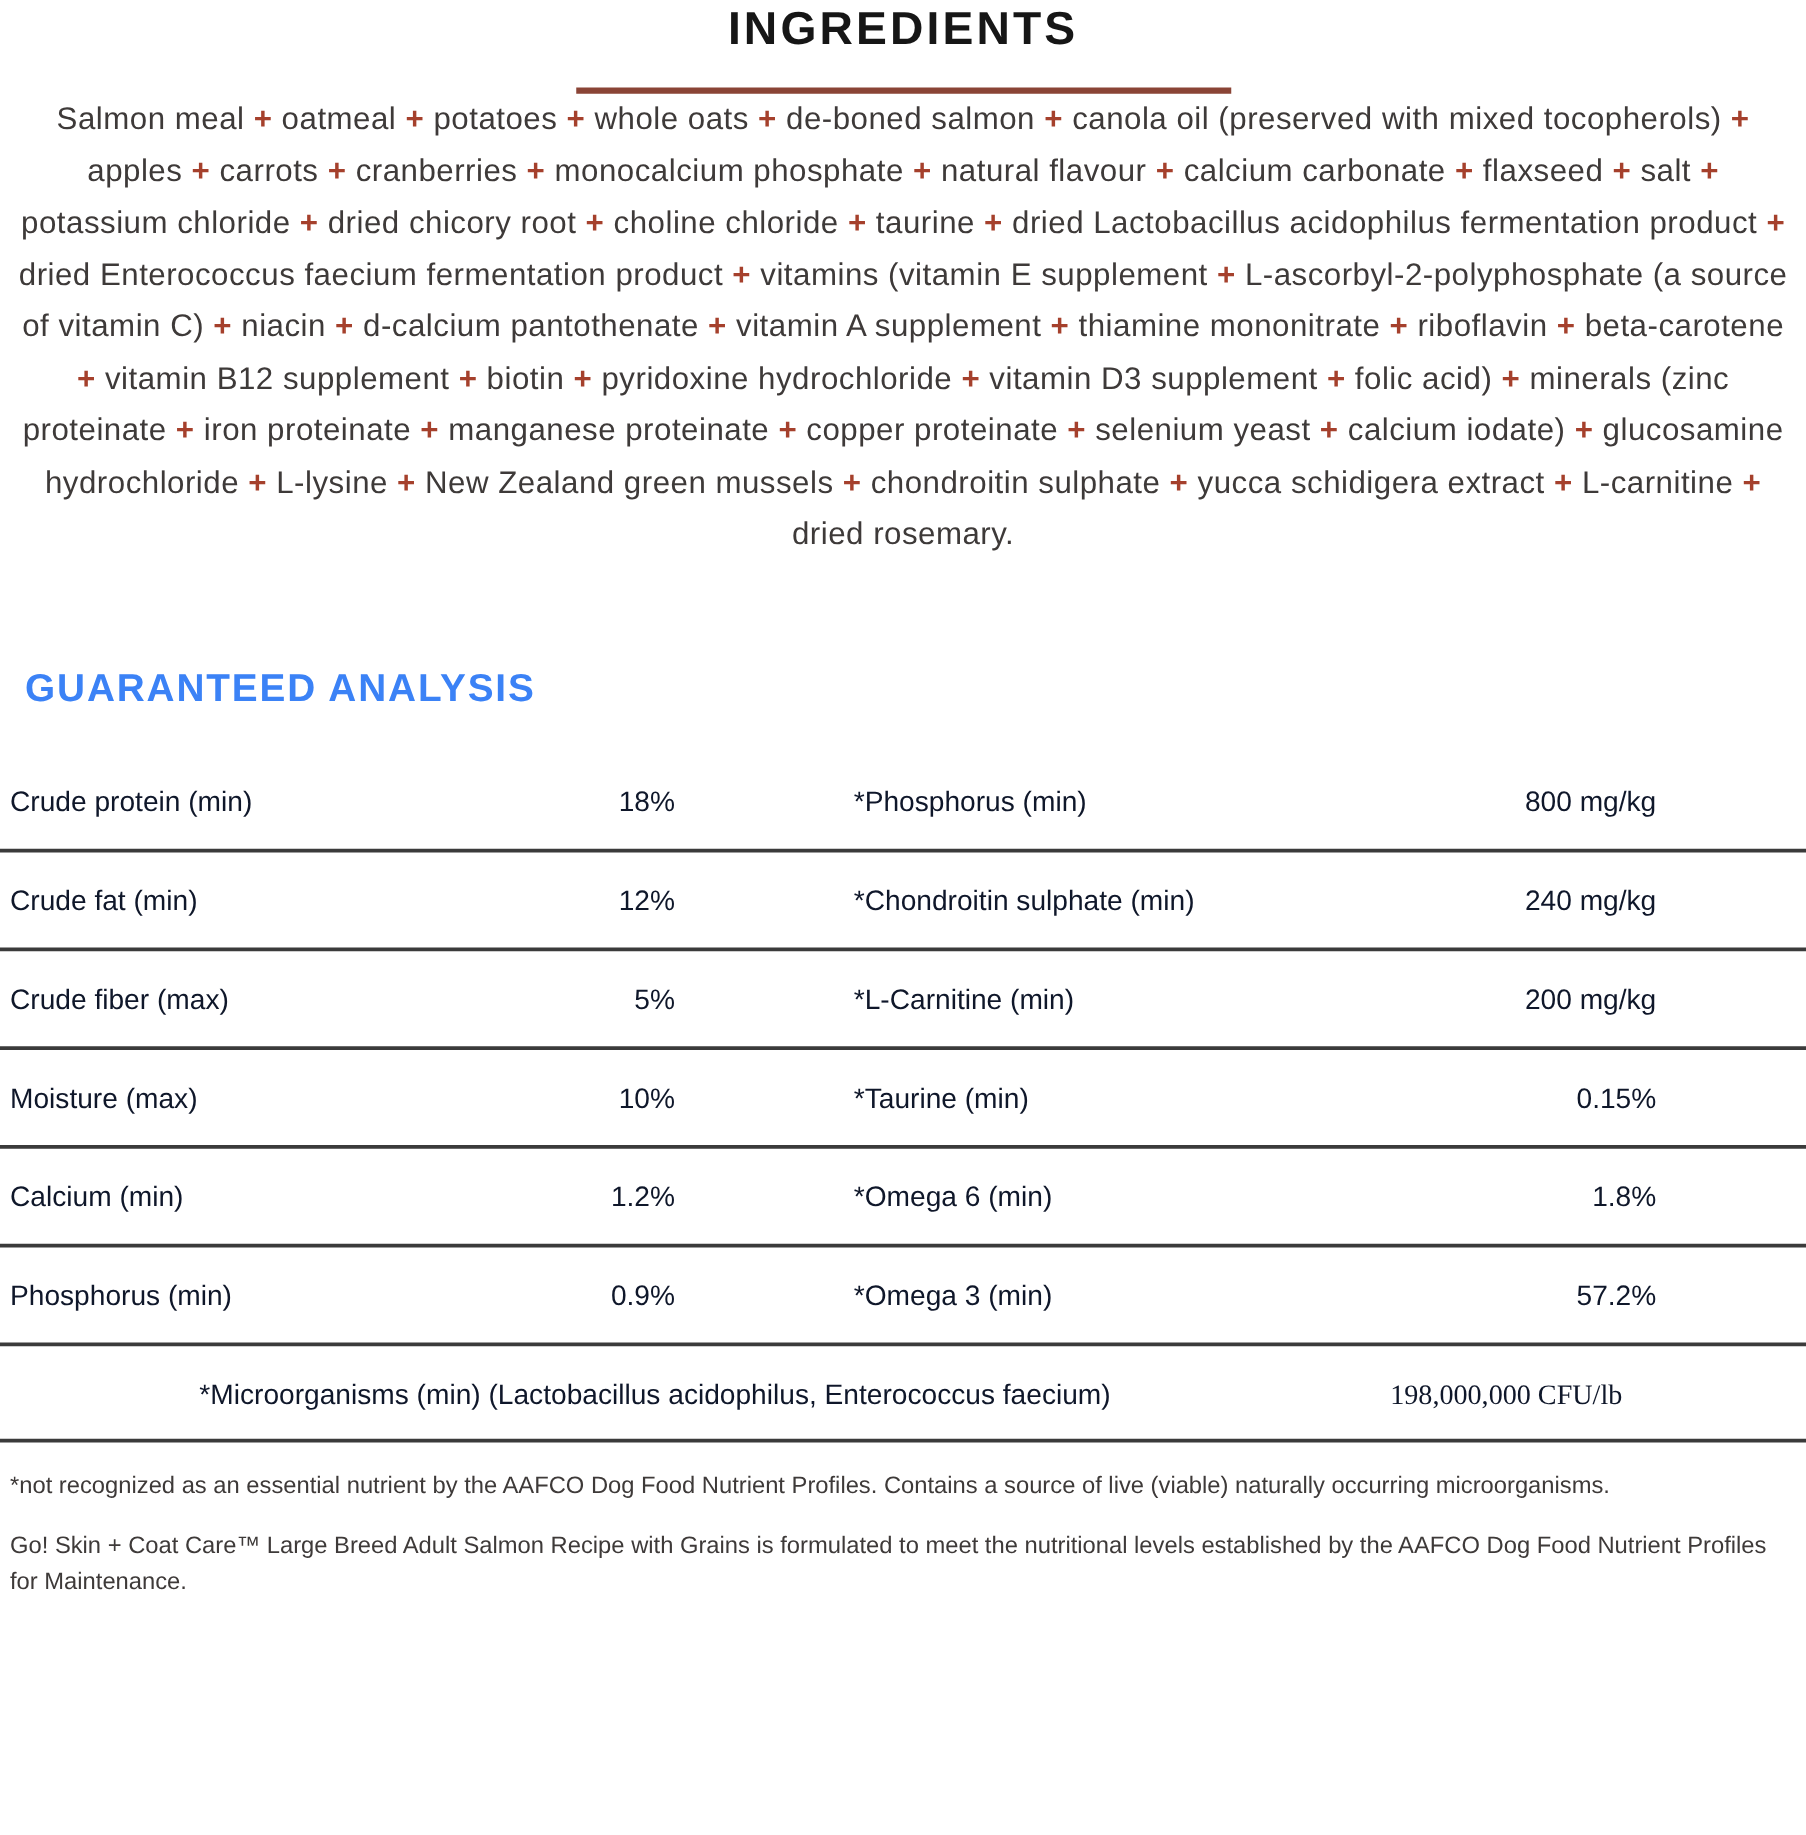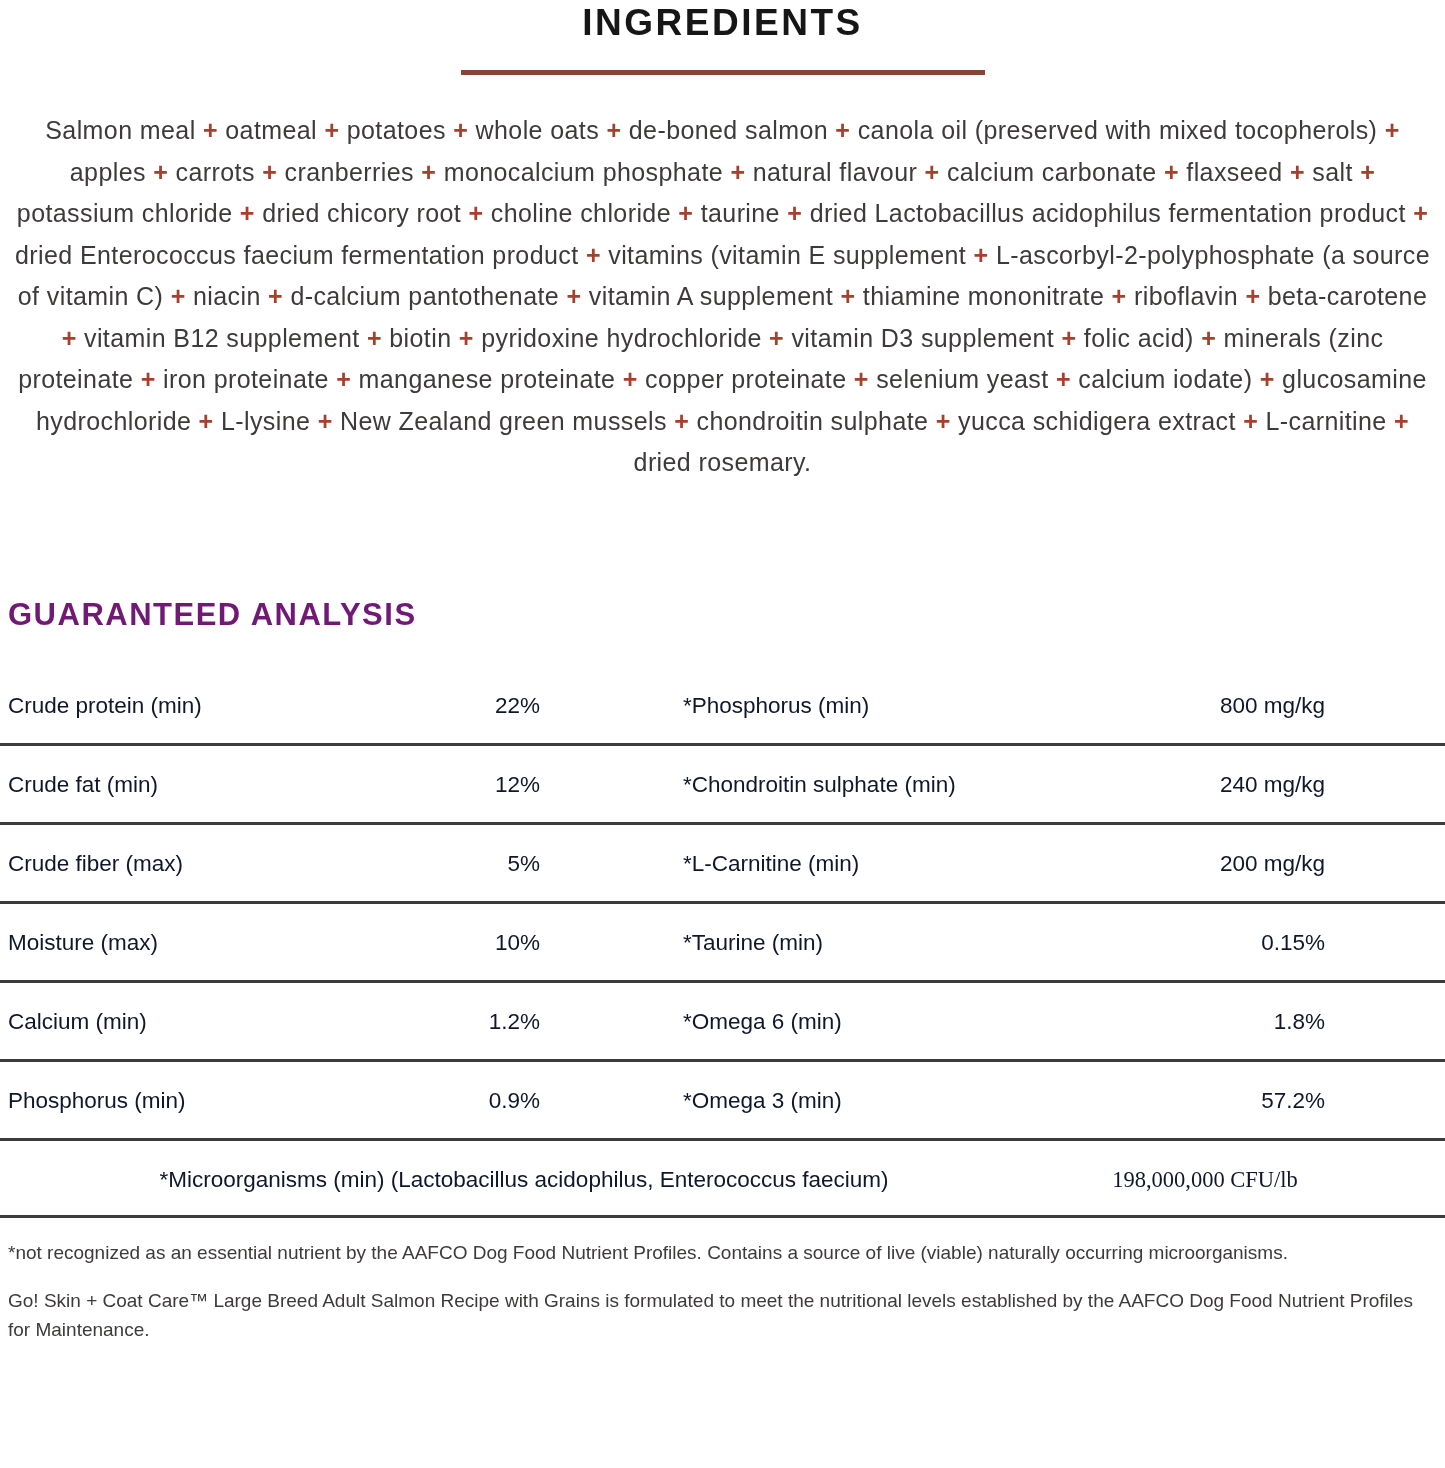--- a/index.html
+++ b/index.html
@@ -24,41 +24,40 @@
   }
   .title-rule {
     width: 524px;
     height: 5px;
     margin: 26px auto 0;
     background: var(--title-underline, #8A4436);
   }
 
   
   .ing-text {
-    margin-top: 35px;
     padding: 0 10px;
     text-align: center;
     font-size: 25px;
     line-height: 41.5px;
     letter-spacing: 0.4px;
     color: #3e3a39;
   }
   .ing-text .plus {
     color: var(--accent-plus, #A5402C);
     font-weight: bold;
   }
 
   
   .ga-title {
-    margin-top: 113px;
-    padding-left: 8px;
+    margin-top: 84px;
+    padding-left: 20px;
     font-size: 31px;
     font-weight: bold;
     letter-spacing: 1.5px;
-    color: #701a75;
+    color: #3b82f6;
   }
   .ga-table {
     width: 100%;
     font-size: 22.5px;
     color: #0f172a;
   }
   .ga-row {
     display: grid;
     grid-template-columns: 425px 115px 143px 1fr 125px;
     padding: 26px 120px 24px 0;
@@ -99,21 +98,21 @@
 
   <div class="title-rule"></div>
 
   <p class="ing-text"><span>Salmon meal</span><span class="plus"> + </span><span>oatmeal</span><span class="plus"> + </span><span>potatoes</span><span class="plus"> + </span><span>whole oats</span><span class="plus"> + </span><span>de-boned salmon</span><span class="plus"> + </span><span>canola oil (preserved with mixed tocopherols)</span><span class="plus"> + </span><span>apples</span><span class="plus"> + </span><span>carrots</span><span class="plus"> + </span><span>cranberries</span><span class="plus"> + </span><span>monocalcium phosphate</span><span class="plus"> + </span><span>natural flavour</span><span class="plus"> + </span><span>calcium carbonate</span><span class="plus"> + </span><span>flaxseed</span><span class="plus"> + </span><span>salt</span><span class="plus"> + </span><span>potassium chloride</span><span class="plus"> + </span><span>dried chicory root</span><span class="plus"> + </span><span>choline chloride</span><span class="plus"> + </span><span>taurine</span><span class="plus"> + </span><span>dried Lactobacillus acidophilus fermentation product</span><span class="plus"> + </span><span>dried Enterococcus faecium fermentation product</span><span class="plus"> + </span><span>vitamins (vitamin E supplement</span><span class="plus"> + </span><span>L-ascorbyl-2-polyphosphate (a source of vitamin C)</span><span class="plus"> + </span><span>niacin</span><span class="plus"> + </span><span>d-calcium pantothenate</span><span class="plus"> + </span><span>vitamin A supplement</span><span class="plus"> + </span><span>thiamine mononitrate</span><span class="plus"> + </span><span>riboflavin</span><span class="plus"> + </span><span>beta-carotene</span><span class="plus"> + </span><span>vitamin B12 supplement</span><span class="plus"> + </span><span>biotin</span><span class="plus"> + </span><span>pyridoxine hydrochloride</span><span class="plus"> + </span><span>vitamin D3 supplement</span><span class="plus"> + </span><span>folic acid)</span><span class="plus"> + </span><span>minerals (zinc proteinate</span><span class="plus"> + </span><span>iron proteinate</span><span class="plus"> + </span><span>manganese proteinate</span><span class="plus"> + </span><span>copper proteinate</span><span class="plus"> + </span><span>selenium yeast</span><span class="plus"> + </span><span>calcium iodate)</span><span class="plus"> + </span><span>glucosamine hydrochloride</span><span class="plus"> + </span><span>L-lysine</span><span class="plus"> + </span><span>New Zealand green mussels</span><span class="plus"> + </span><span>chondroitin sulphate</span><span class="plus"> + </span><span>yucca schidigera extract</span><span class="plus"> + </span><span>L-carnitine</span><span class="plus"> + </span><span>dried rosemary.</span></p>
 
   <h2 class="ga-title">GUARANTEED ANALYSIS</h2>
 
   <div class="ga-table">
       <div class="ga-row">
         <div class="lbl-l">Crude protein (min)</div>
-        <div class="val-l">22%</div>
+        <div class="val-l">18%</div>
         <div class="gap"></div>
         <div class="lbl-r">*Phosphorus (min)</div>
         <div class="val-r">800 mg/kg</div>
       </div>
       <div class="ga-row">
         <div class="lbl-l">Crude fat (min)</div>
         <div class="val-l">12%</div>
         <div class="gap"></div>
         <div class="lbl-r">*Chondroitin sulphate (min)</div>
         <div class="val-r">240 mg/kg</div>

